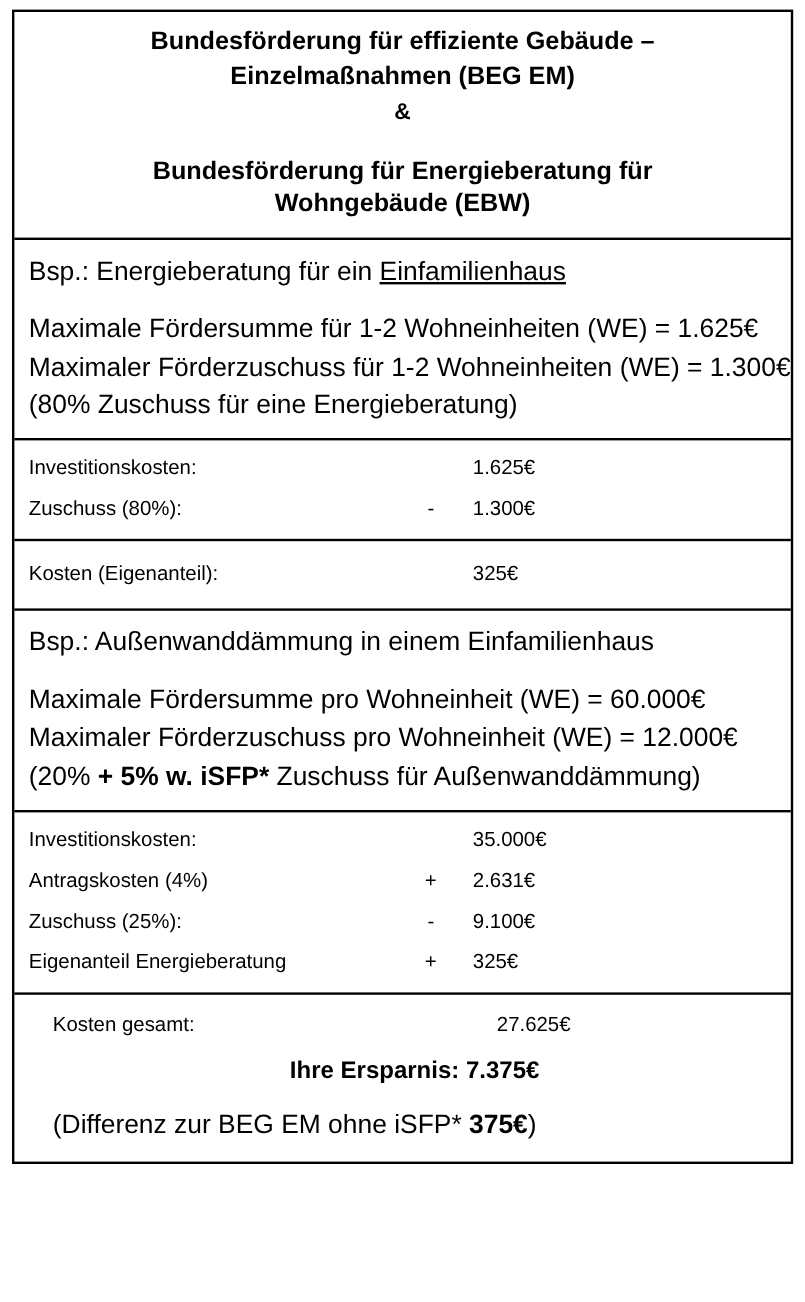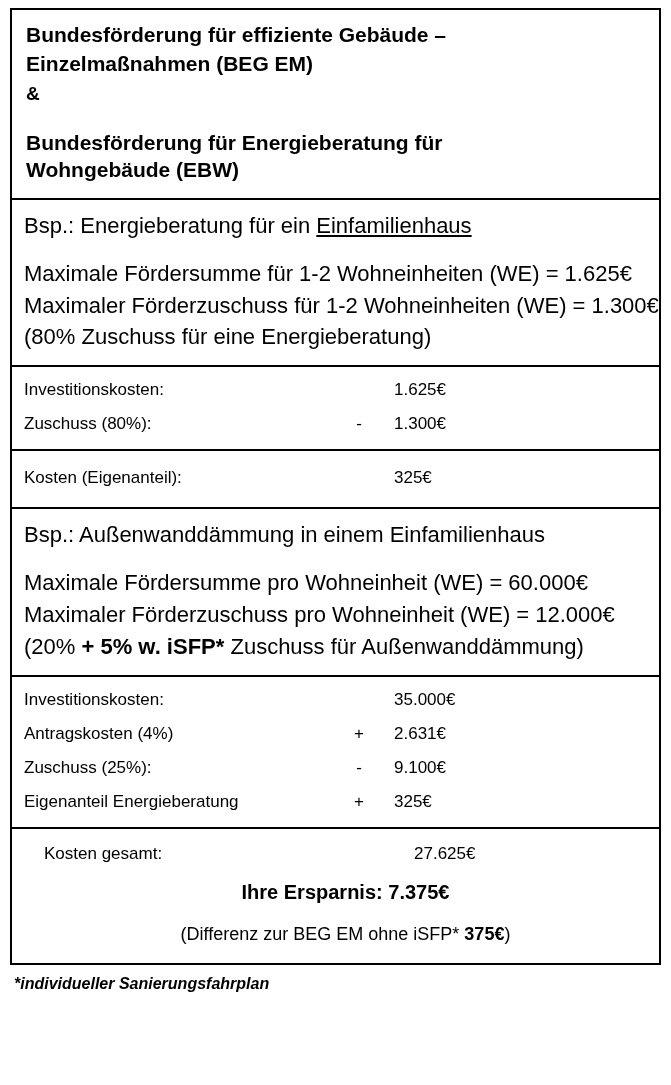--- a/index.html
+++ b/index.html
@@ -30,21 +30,21 @@
   .sec {
     border-bottom: 2px solid #000;
     padding: 10px 12px 12px 12px;
   }
   .sec:last-child {
     border-bottom: none;
     margin-left: 20px;
   }
   
   .title-block {
-    text-align: left;
+    text-align: center;
     font-weight: bold;
     font-size: 21px;
     line-height: 1.28;
     padding: 12px 14px 14px 14px;
   }
   .title-line2 {
     margin-top: 2px;
   }
   .title-amp {
     margin-top: 4px;
@@ -95,22 +95,21 @@
   .row.bold .val {
     font-weight: normal;
   }
   .savings {
     font-size: 20px;
     font-weight: bold;
     padding: 10px 0 4px 0;
     text-align: center;
   }
   .difference {
-    font-size: 18px;
-    text-align: center;
+    font-size: 22px;
     padding: 16px 0 8px 0;
   }
   .footnote {
     font-size: 16px;
     font-style: italic;
     font-weight: bold;
     padding: 10px 4px 0 4px;
   }
   .sec.rows-a { padding-top: 6px; padding-bottom: 8px; }
   .sec.rows-b { padding-top: 6px; padding-bottom: 8px; }
@@ -202,15 +201,14 @@
       <div class="savings">
         <span>Ihre Ersparnis: </span><span>7.375€</span>
       </div>
       <div class="difference">
         <span>(Differenz zur BEG EM ohne iSFP* </span><span class="b">375€</span><span>)</span>
       </div>
     </div>
 
   </div>
 
-  <div class="footnote">*individueller Sanierungsfahrplan</div>
 
 </div>
 
 </body></html>

